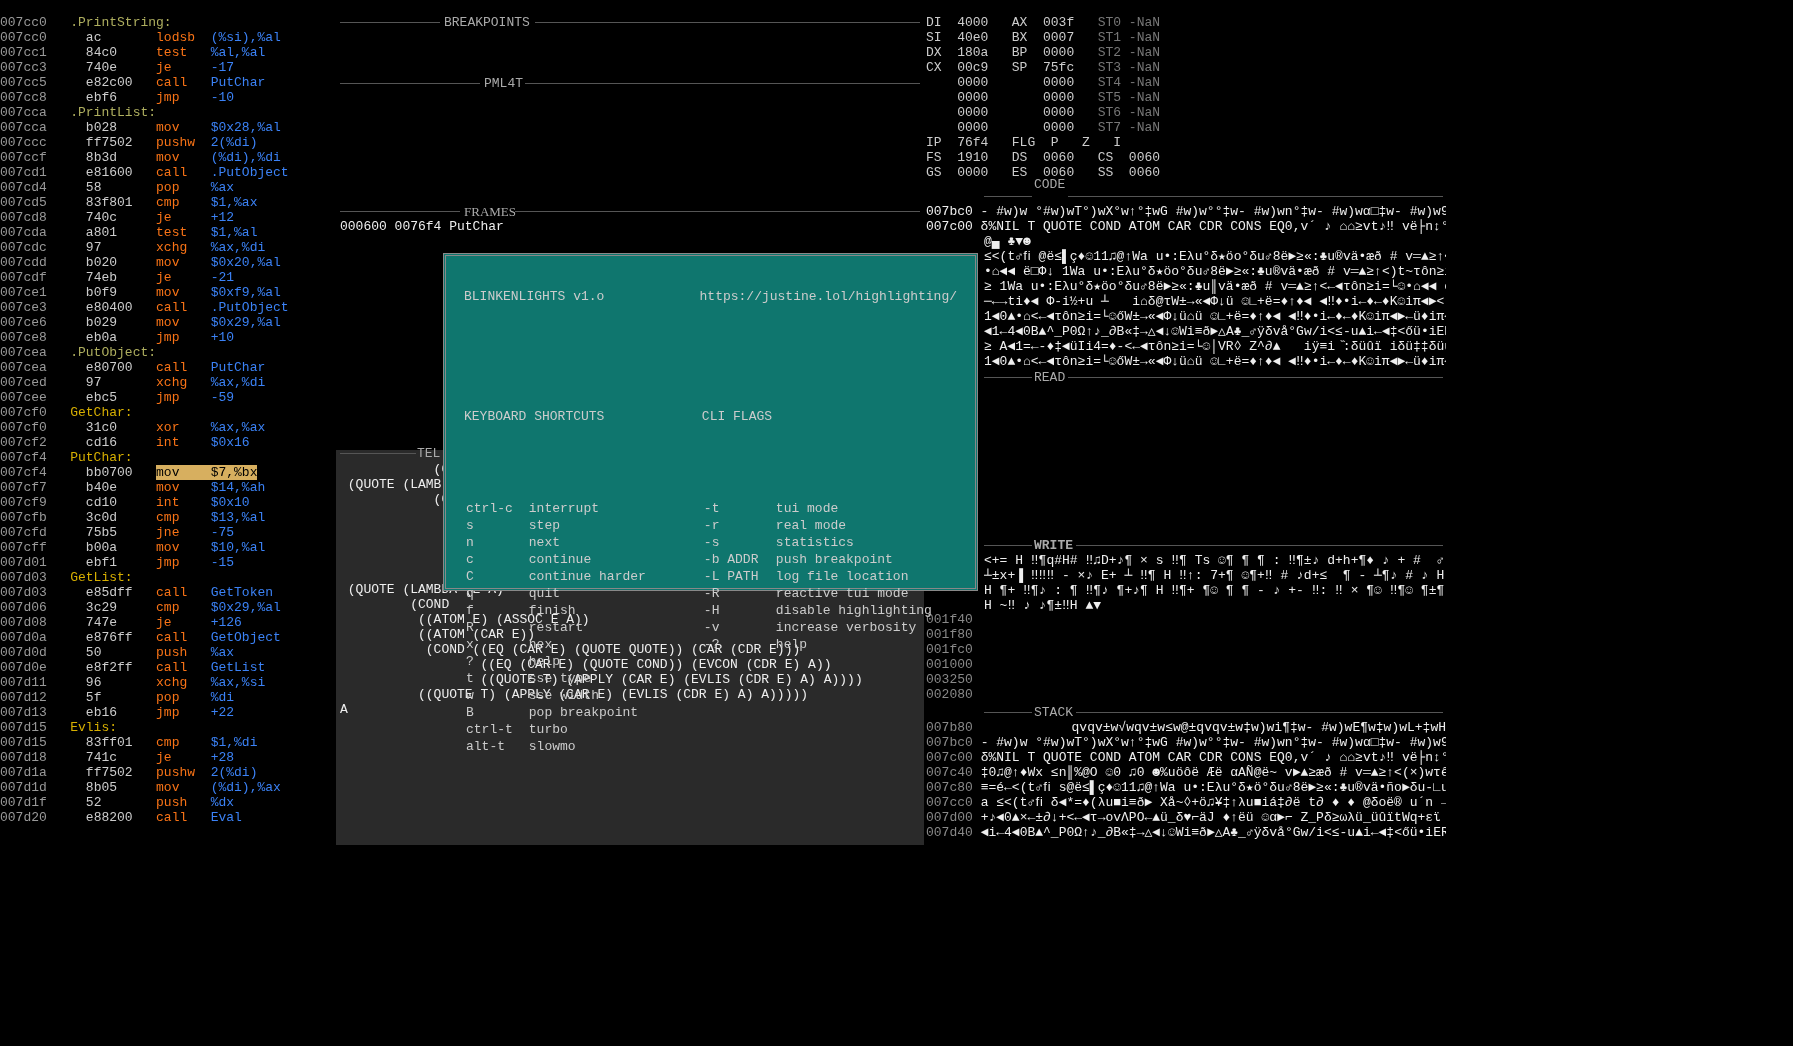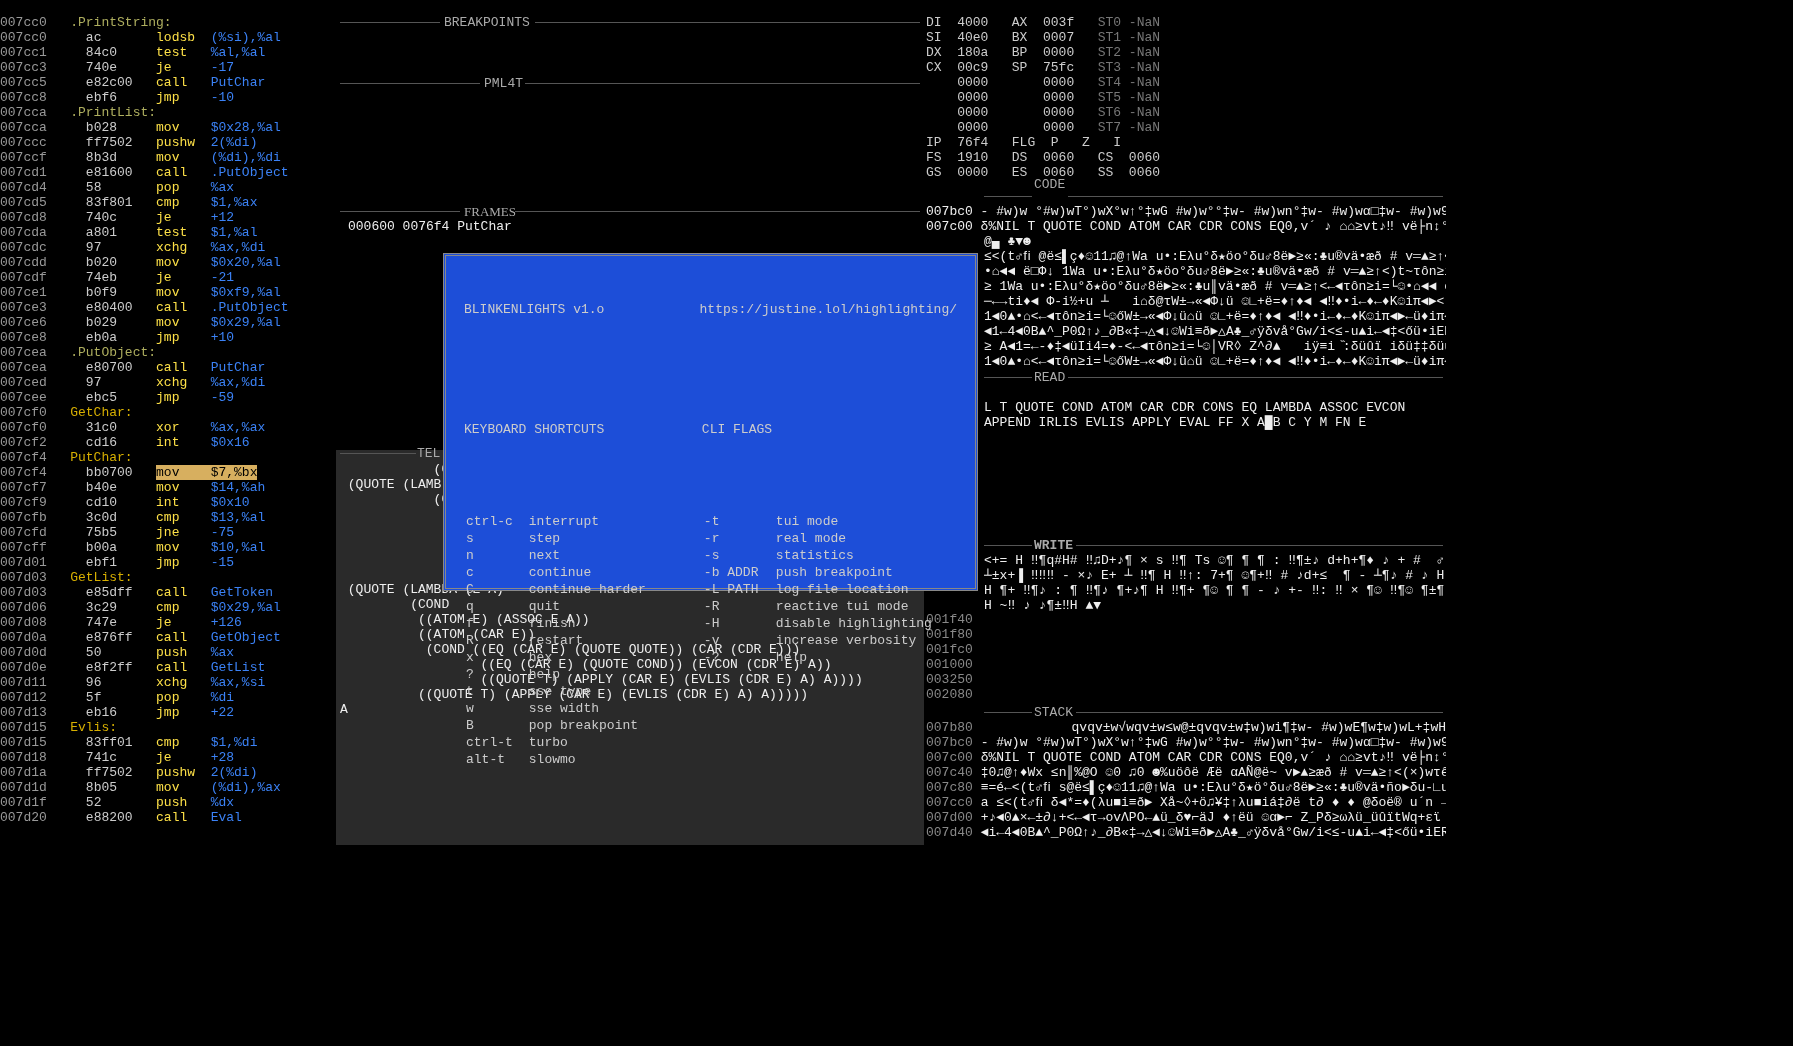--- a/index.html
+++ b/index.html
@@ -2,31 +2,31 @@
 <html><head>
 <meta charset="utf-8">
 <style>
 * { margin:0; padding:0; box-sizing:border-box; }
 body { background:#000; color:#ccc; font-family:"Courier New",monospace; font-size:13px; line-height:15px; white-space:pre; overflow:hidden; }
 #screen { position:relative; width:1793px; height:1046px; }
 .panel { position:absolute; }
 .addr { color:#999; }
 .lbl-y { color:#d7af00; }
 .lbl-g { color:#afaf5f; }
-.mn { color:#fde047; }
+.mn { color:#f97316; }
 .op { color:#3b82f6; }
 .hex { color:#ccc; }
 .cur { background:#d7af5f; color:#000; }
 .grey { color:#777; }
 .ws { color:#eee; }
 .reg-n { color:#ccc; }
 .sec-title { position:absolute; color:#aaa; }
 .line { border-top:1px solid #555; position:absolute; }
 #tel-bg { position:absolute; left:336px; top:435px; width:588px; height:395px; background:#2a2a2a; }
-#help { position:absolute; left:443px; top:238px; width:535px; height:338px; border:3px double #888; background:#1d4ed8; padding:16px 18px; color:#ccc; }
+#help { position:absolute; left:443px; top:238px; width:535px; height:338px; border:3px double #888; background:#0f766e; padding:3px 18px; color:#ccc; }
 #help table td { padding:0 14px 0 0; }
 .mem-a { color:#888; }
 </style>
 </head>
 <body>
 <div id="screen">
 
 
 
 
@@ -37,41 +37,40 @@
 <div class="sec-title" style="left:444px;top:0;">BREAKPOINTS</div>
 <div class="line" style="left:535px;top:7px;width:385px;"></div>
 
 <div class="line" style="left:340px;top:68px;width:140px;"></div>
 <div class="sec-title" style="left:484px;top:61px;text-align:center;">PML4T</div>
 <div class="line" style="left:525px;top:68px;width:395px;"></div>
 
 <div class="line" style="left:340px;top:196px;width:120px;"></div>
 <div class="sec-title" style="left:464px;top:189px;font-family:Liberation Serif, serif;">FRAMES</div>
 <div class="line" style="left:515px;top:196px;width:405px;"></div>
-<div class="panel ws" style="left:348px;top:204px;">000600 0076f4 PutChar</div>
+<div class="panel ws" style="left:340px;top:204px;">000600 0076f4 PutChar</div>
 
 
 <div id="tel-bg"></div>
 <div class="line" style="left:340px;top:438px;width:76px;"></div>
 <div class="sec-title" style="left:417px;top:431px;">TEL</div>
 <div id="tel" class="panel ws" style="left:340px;top:447px;width:584px;"><div>            (CO</div><div></div><div> (QUOTE (LAMB</div><div>            (CO</div><div></div><div></div><div></div><div></div><div></div><div></div><div></div><div>                ((EQ FN (QUOTE EQ))   (EQ   (CAR X) (CAR (CDR X))))</div><div>                  ((QUOTE T) (APPLY (EVAL FN A) X A))))</div><div>              ((EQ (CAR FN) (QUOTE LAMBDA))</div><div>               (EVAL (CAR (CDR (CDR FN)))</div><div>                     (PAIRLIS (CAR (CDR FN)) X A))))))</div><div> (QUOTE (LAMBDA (E A)</div><div>         (COND</div><div>          ((ATOM E) (ASSOC E A))</div><div>          ((ATOM (CAR E))</div><div>           (COND ((EQ (CAR E) (QUOTE QUOTE)) (CAR (CDR E)))</div><div>                  ((EQ (CAR E) (QUOTE COND)) (EVCON (CDR E) A))</div><div>                  ((QUOTE T) (APPLY (CAR E) (EVLIS (CDR E) A) A))))</div><div>          ((QUOTE T) (APPLY (CAR E) (EVLIS (CDR E) A) A)))))</div><div>A</div></div>
 <div id="tel-addrs" class="panel mem-a" style="left:926px;top:597px;"><div>001f40</div><div>001f80</div><div>001fc0</div><div>001000</div><div>003250</div><div>002080</div></div>
 
 
 <div id="regs" class="panel" style="left:926px;top:0;width:520px;"><div><span class="reg-n">DI  4000   AX  003f   </span><span class="grey">ST0 -NaN</span></div><div><span class="reg-n">SI  40e0   BX  0007   </span><span class="grey">ST1 -NaN</span></div><div><span class="reg-n">DX  180a   BP  0000   </span><span class="grey">ST2 -NaN</span></div><div><span class="reg-n">CX  00c9   SP  75fc   </span><span class="grey">ST3 -NaN</span></div><div><span class="reg-n">    0000       0000   </span><span class="grey">ST4 -NaN</span></div><div><span class="reg-n">    0000       0000   </span><span class="grey">ST5 -NaN</span></div><div><span class="reg-n">    0000       0000   </span><span class="grey">ST6 -NaN</span></div><div><span class="reg-n">    0000       0000   </span><span class="grey">ST7 -NaN</span></div><div class="reg-n">IP  76f4   FLG  P   Z   I</div><div class="reg-n">FS  1910   DS  0060   CS  0060</div><div class="reg-n">GS  0000   ES  0060   SS  0060</div></div>
 
 <div class="line" style="left:984px;top:181px;width:48px;"></div>
 <div class="sec-title" style="left:1034px;top:162px;font-family:Liberation Mono, monospace;">CODE</div>
 <div class="line" style="left:1068px;top:181px;width:375px;"></div>
 <div id="code" class="panel" style="left:926px;top:189px;width:520px;overflow:hidden;"><div class="ws">007bc0 - #w)w °#w)wT°)wX°w↑°‡wG #w)w°°‡w- #w)wn°‡w- #w)wα□‡w- #w)w9‡™wqvPv</div><div class="ws">007c00 δ%NIL T QUOTE COND ATOM CAR CDR CONS EQ0,v´ ♪ ⌂⌂≥vt♪‼ vë├n↕°∟Aα1≤→</div><div class="ws" style="padding-left:58px;">@▄ ♣▼☻</div><div class="ws" style="padding-left:58px;">≤&lt;(t♂ﬁ @ë≤▌ç♦☺11♫@↑Wa u•:Eλu°δ★öo°δu♂8ë►≥«:♣u®vä•æð # v═▲≥↑&lt;)t~τôn≥i=└☺</div><div class="ws" style="padding-left:58px;">•⌂◄◄ ë□Φ↓ 1Wa u•:Eλu°δ★öo°δu♂8ë►≥«:♣u®vä•æð # v═▲≥↑&lt;)t~τôn≥i=└☺</div><div class="ws" style="padding-left:58px;">≥ 1Wa u•:Eλu°δ★öo°δu♂8ë►≥«:♣u║vä•æð # v═▲≥↑&lt;←◄τôn≥i=└☺•⌂◄◄ ë♦</div><div class="ws" style="padding-left:58px;">─←→ti♦◄ Φ-i½+u ┴   i⌂δ@τW±→«◄Φ↓ü ☺∟+ë=♦↑♦◄ ◄‼♦•i←♦←♦Κ☺iπ◄►&lt;-ù♦</div><div class="ws" style="padding-left:58px;">1◄0▲•⌂&lt;←◄τôn≥i=└☺őW±→«◄Φ↓ü⌂ü ☺∟+ë=♦↑♦◄ ◄‼♦•i←♦←♦Κ☺iπ◄►←ü♦iπ◄◄◄◄</div><div class="ws" style="padding-left:58px;">◄1←4◄0B▲^_P0Ω↑♪_∂B«‡→△◄↓☺Wi≡ð►△A♣_♂ÿδvå°Gw/i&lt;≤-u▲i←◄‡&lt;őü•iERD▌&lt;♦</div><div class="ws" style="padding-left:58px;">≥ A◄1=←-♦‡◄üIi4=♦-&lt;←◄τôn≥i=└☺│VR◊ Z^∂▲   iÿ≡i ̏:δüûï iδü‡‡δüû0Xi+┐</div><div class="ws" style="padding-left:58px;">1◄0▲•⌂&lt;←◄τôn≥i=└☺őW±→«◄Φ↓ü⌂ü ☺∟+ë=♦↑♦◄ ◄‼♦•i←♦←♦Κ☺iπ◄►←ü♦iπ◄◄◄◄</div></div>
 
 <div class="line" style="left:984px;top:362px;width:48px;"></div>
 <div class="sec-title" style="left:1034px;top:355px;">READ</div>
 <div class="line" style="left:1068px;top:362px;width:375px;"></div>
-<div id="read" class="panel ws" style="left:984px;top:385px;width:460px;white-space:normal;">L T QUOTE COND ATOM CAR CDR CONS EQ LAMBDA ASSOC EVCON APPEND IRLIS EVLIS APPLY EVAL FF X A█B C Y M FN E</div>
 
 <div class="line" style="left:984px;top:530px;width:48px;"></div>
 <div class="sec-title" style="left:1034px;top:523px;font-weight:bold;">WRITE</div>
 <div class="line" style="left:1076px;top:530px;width:367px;"></div>
 <div id="write" class="panel ws" style="left:984px;top:538px;width:460px;overflow:hidden;"><div>&lt;+= H ‼¶q#H# ‼♫D+♪¶ × s ‼¶ Ts ☺¶ ¶ ¶ : ‼¶±♪ d+h+¶♦ ♪ + #  ♂‼ d+¶ ¶‡</div><div>┴±x+▐ ‼‼‼ - ×♪ E+ ┴ ‼¶ H ‼↑: 7+¶ ☺¶+‼ # ♪d+≤  ¶ - ┴¶♪ # ♪ H ♪+‼ = ♪♫ ¶±</div><div>H ¶+ ‼¶♪ : ¶ ‼¶♪ ¶+♪¶ H ‼¶+ ¶☺ ¶ ¶ - ♪ +- ‼: ‼ × ¶☺ ‼¶☺ ¶±¶ H ‼¶☺≤Σ¶a+◊+‼ ⌂¶± +‼‼‼ ‼≠~‼</div><div>H ~‼ ♪ ♪¶±‼H ▲▼</div></div>
 
 <div class="line" style="left:984px;top:697px;width:48px;"></div>
 <div class="sec-title" style="left:1034px;top:690px;">STACK</div>
 <div class="line" style="left:1076px;top:697px;width:367px;"></div>
 <div id="stack" class="panel" style="left:926px;top:705px;width:520px;overflow:hidden;"><div><span class="mem-a">007b80</span>            <span class="ws" style="float:right">qvqv±w√wqv±w≤w@±qvqv±w‡w)wi¶‡w- #w)wE¶w‡w)wL+‡wH</span></div><div><span class="mem-a">007bc0</span> <span class="ws">- #w)w °#w)wT°)wX°w↑°‡wG #w)w°°‡w- #w)wn°‡w- #w)wα□‡w- #w)w9‡-‼qvPv</span></div><div><span class="mem-a">007c00</span> <span class="ws">δ%NIL T QUOTE COND ATOM CAR CDR CONS EQ0,v´ ♪ ⌂⌂≥vt♪‼ vë├n↕°∟Aα1≤→</span></div><div><span class="mem-a">007c40</span> <span class="ws">‡0♫@↑♦Wx ≤n║%@O ☺0 ♫0 ☻%uöôë Æë αAÑ@ë~ v►▲≥æð # v═▲≥↑&lt;(×)wτê</span></div><div><span class="mem-a">007c80</span> <span class="ws">≡=é←&lt;(t♂ﬁ s@ë≤▌ç♦☺11♫@↑Wa u•:Eλu°δ★ö°δu♂8ë►≥«:♣u®vä•ño►δu-∟u×X▀▲‼↑&lt;)t~τôn≥i=└☺</span></div><div><span class="mem-a">007cc0</span> <span class="ws">a ≤&lt;(t♂ﬁ δ◄*=♦(λu■i≡ð► Xå~◊+ö♫¥‡↑λu■iá‡∂ë t∂ ♦ ♦ @δoë® u´n → ⌐◄ ≤⌐▌-</span></div><div><span class="mem-a">007d00</span> <span class="ws">+♪◄0▲×←±∂↓+&lt;←◄τ→ovΛPO←▲ü_δ♥⌐äJ ♦↑ëü ☺α►⌐ Z_Pδ≥ωλü_üûïtWq+εϊ iǿn Гλ♪ + ‡λ±↑H</span></div><div><span class="mem-a">007d40</span> <span class="ws">◄i←4◄0B▲^_P0Ω↑♪_∂B«‡→△◄↓☺Wi≡ð►△A♣_♂ÿδvå°Gw/i&lt;≤-u▲i←◄‡&lt;őü•iERD▌&lt;♦</span></div></div>

